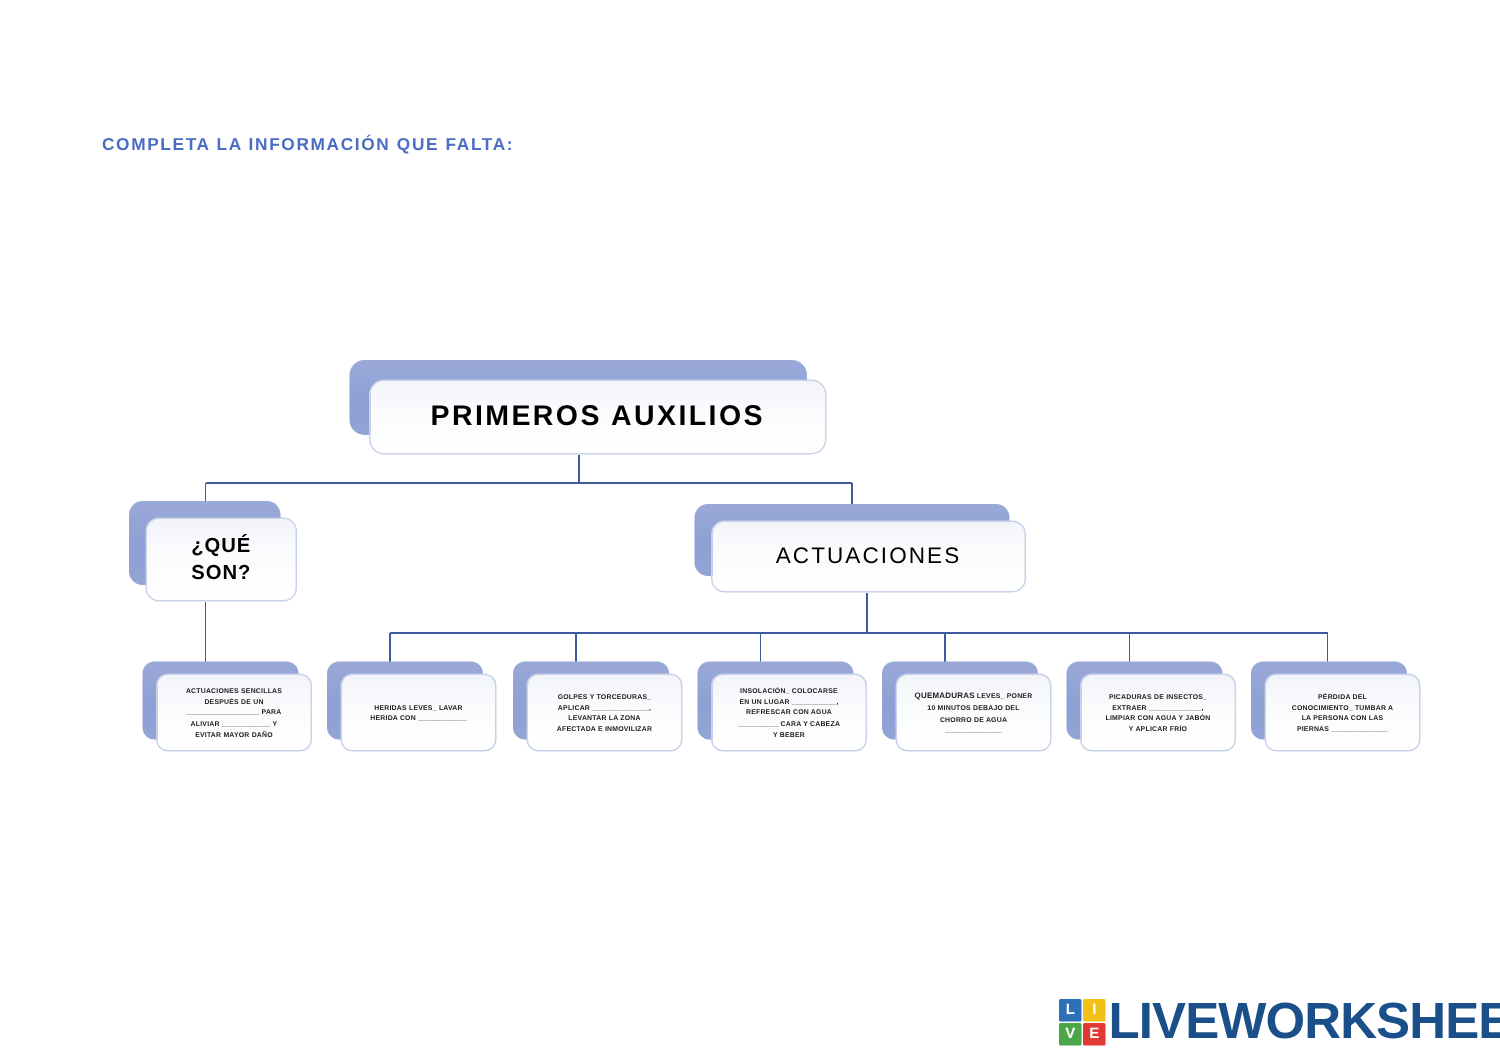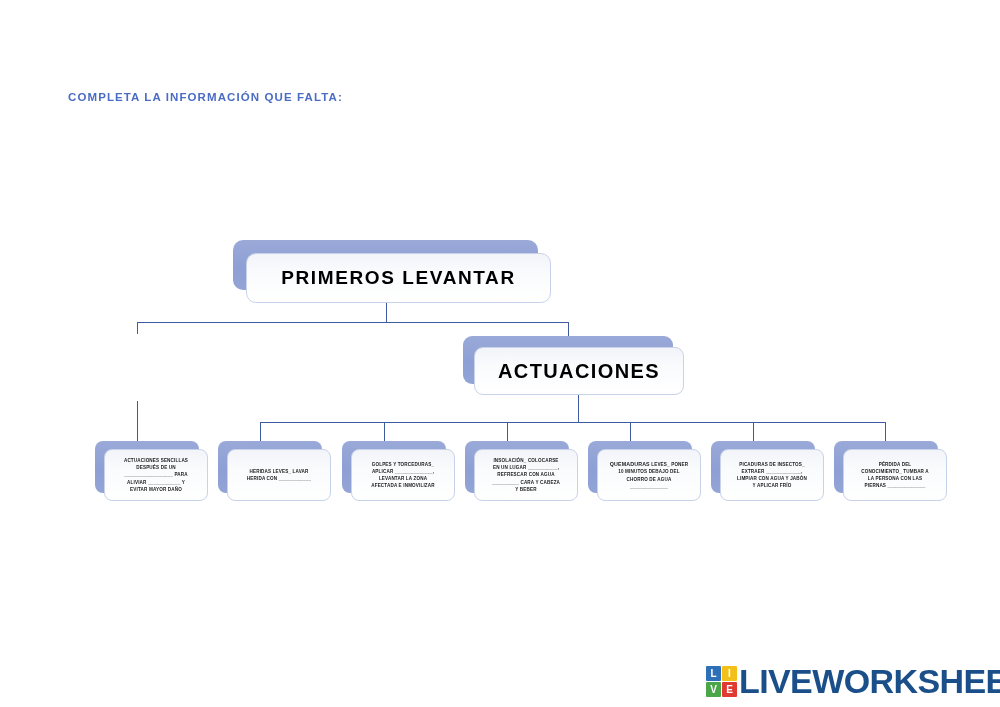--- a/index.html
+++ b/index.html
@@ -92,22 +92,22 @@
   
   #node-que-son { left: 86px; top: 334px; width: 101px; height: 56px; }
   #node-que-son .card-text {
     font-size: 13.5px;
     font-weight: bold;
     letter-spacing: 0.6px;
   }
 
   #node-actuaciones { left: 463px; top: 336px; width: 210px; height: 48px; }
   #node-actuaciones .card-text {
-    font-size: 20px;
-    font-weight: bold;
+    font-size: 15px;
+    font-weight: normal;
     letter-spacing: 1.4px;
   }
 
   
   .leaf { position: absolute; width: 104px; height: 52px; }
   .leaf .backing { border-radius: 8px; }
   .leaf .card {
     left: 9px;
     top: 8px;
     border-radius: 8px;
@@ -193,24 +193,33 @@
       <line x1="507" y1="422" x2="507" y2="441"></line>
       <line x1="630" y1="422" x2="630" y2="441"></line>
       <line x1="753" y1="422" x2="753" y2="441"></line>
       <line x1="885" y1="422" x2="885" y2="441"></line>
     </g>
   </svg>
 
   <div class="node" id="node-root">
     <div class="backing"></div>
     <div class="card">
-      <div class="card-text">PRIMEROS LEVANTAR</div>
-    </div>
-  </div>
-
+      <div class="card-text">PRIMEROS AUXILIOS</div>
+    </div>
+  </div>
+
+  <div class="node" id="node-que-son">
+    <div class="backing"></div>
+    <div class="card">
+      <div class="card-text">
+        <div>¿QUÉ</div>
+        <div>SON?</div>
+      </div>
+    </div>
+  </div>
 
   <div class="node" id="node-actuaciones">
     <div class="backing"></div>
     <div class="card">
       <div class="card-text">ACTUACIONES</div>
     </div>
   </div>
 
   <div class="node leaf" id="leaf-1">
     <div class="backing"></div>

